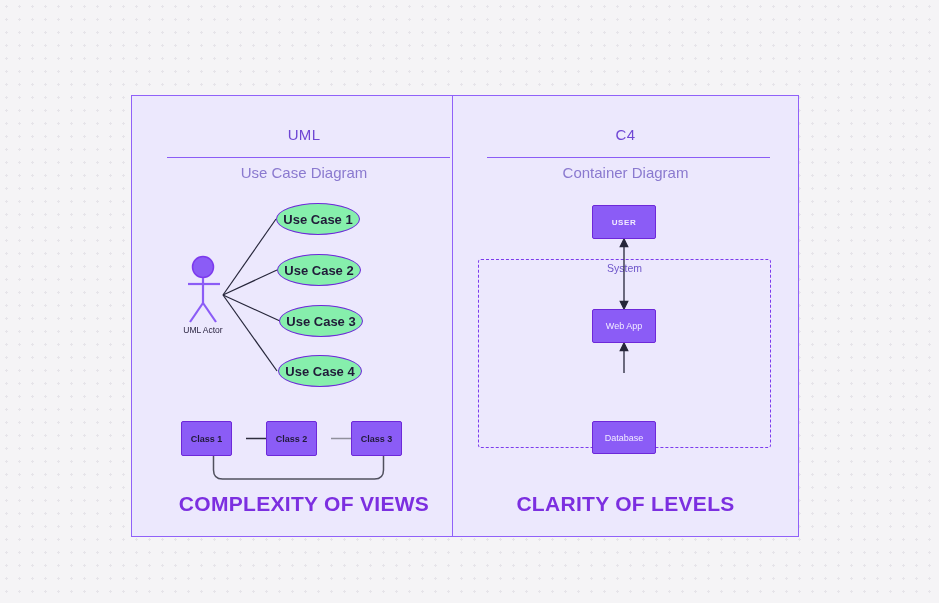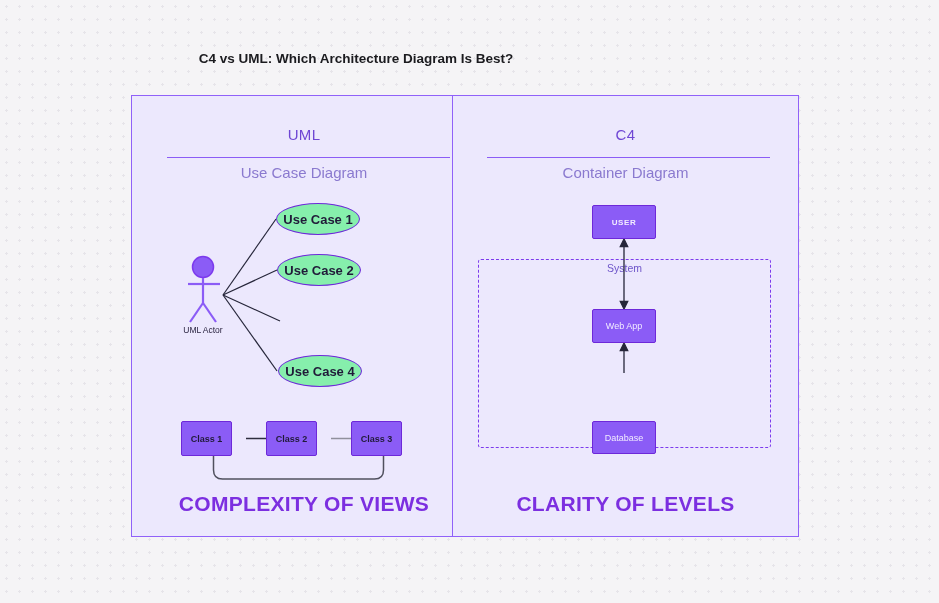--- a/index.html
+++ b/index.html
@@ -68,21 +68,20 @@
   .caption{
     position:absolute;top:396px;left:0;width:100%;text-align:center;
     font-size:21px;font-weight:600;color:#7c2fe0;letter-spacing:.3px;
   }
 </style>
 </head>
 <body>
 
 <div class="stage">
 
-  <div class="title">C4 vs UML: Which Architecture Diagram Is Best?</div>
 
   <section class="panel panel--left">
     <div class="heading">UML</div>
     <div class="rule"></div>
     <div class="subheading">Use Case Diagram</div>
 
     <svg class="diagram-svg" width="346" height="442" viewBox="0 0 346 442">
 
       <g stroke="#8b5cf6" stroke-width="2.2" fill="none">
         <circle cx="71" cy="171" r="10.5" fill="#8b5cf6" stroke="#7c3aed" stroke-width="1.5"></circle>
@@ -103,20 +102,21 @@
         <line x1="114" y1="342.5" x2="134" y2="342.5" stroke="#2e2e3e" stroke-width="1.5"></line>
         <line x1="199" y1="342.5" x2="219" y2="342.5" stroke="#90909c" stroke-width="1.5"></line>
         <path d="M 81.5 360 L 81.5 374 Q 81.5 383 90.5 383 L 242.5 383 Q 251.5 383 251.5 374 L 251.5 360" stroke="#50505e" stroke-width="1.5"></path>
       </g>
     </svg>
 
     <div class="actor-label">UML Actor</div>
 
     <div class="ellipse" style="left:144px;top:107px;">Use Case 1</div>
     <div class="ellipse" style="left:145px;top:158px;">Use Case 2</div>
+    <div class="ellipse" style="left:147px;top:209px;">Use Case 3</div>
     <div class="ellipse" style="left:146px;top:259px;">Use Case 4</div>
 
     <div class="classbox" style="left:49px;">Class 1</div>
     <div class="classbox" style="left:134px;">Class 2</div>
     <div class="classbox" style="left:219px;">Class 3</div>
 
     <div class="caption">COMPLEXITY OF VIEWS</div>
   </section>
 
   <section class="panel panel--right">

